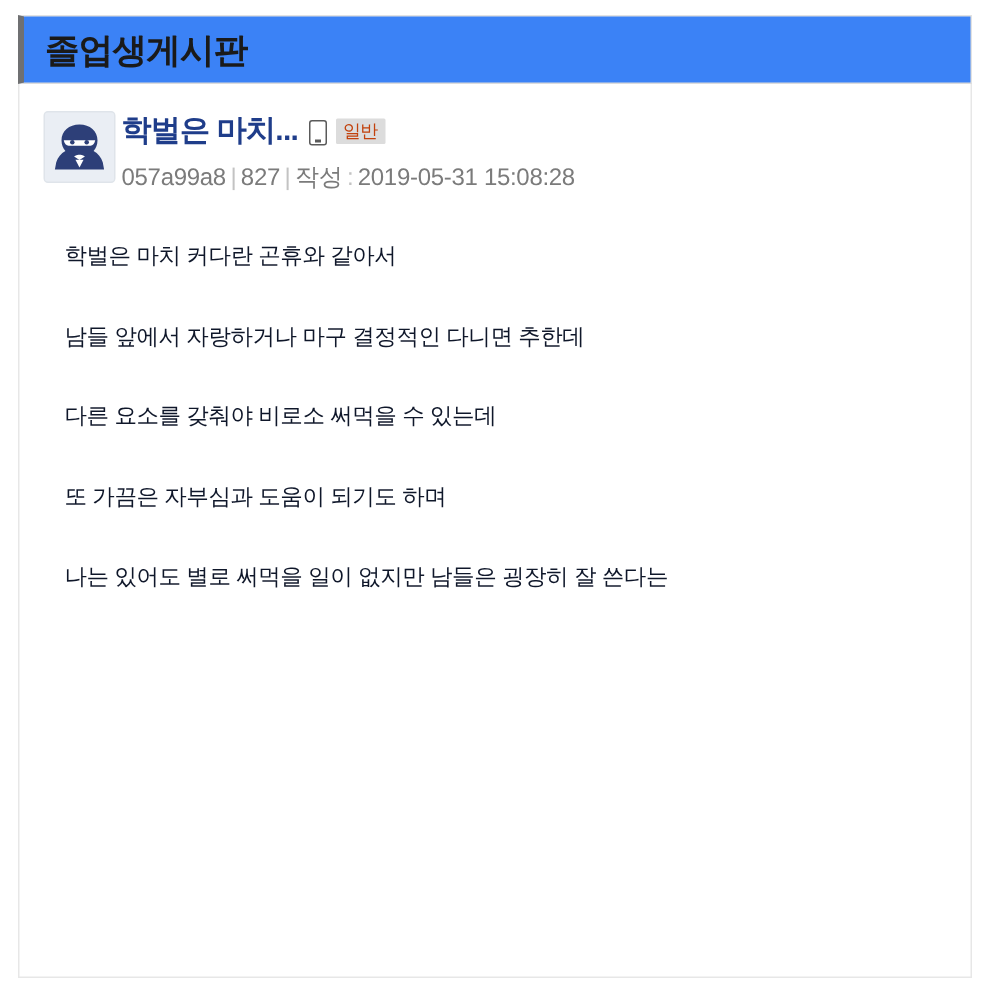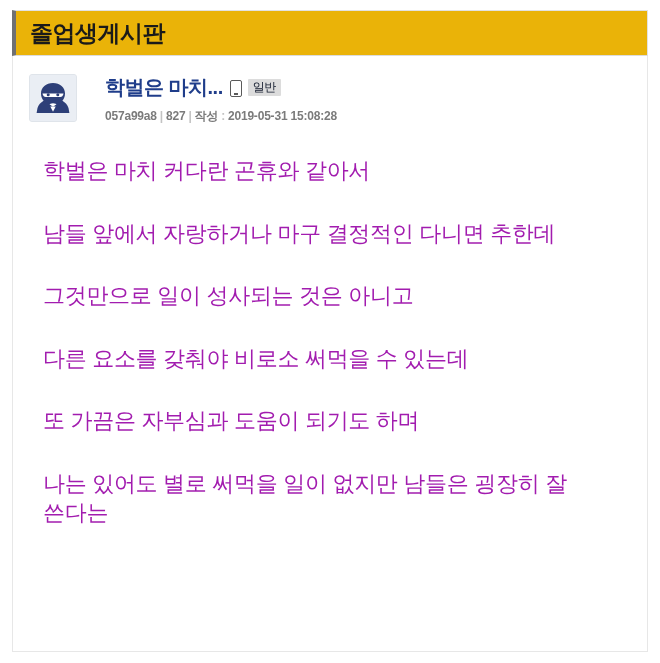--- a/index.html
+++ b/index.html
@@ -21,21 +21,21 @@
     height: 663px;
     background: #ffffff;
     box-sizing: border-box;
   }
 
   
   .board-header {
     position: relative;
     margin: 10px 12px 0 12px;
     height: 46px;
-    background: #eab308;
+    background: #3b82f6;
     border-top: 1px solid #e2e2e2;
     border-right: 1px solid #e2e2e2;
     border-bottom: 1px solid #dcdcdc;
     border-left: 4px solid #6f7072;
     display: flex;
     align-items: center;
     box-sizing: border-box;
   }
   .board-title {
     font-size: 23px;
@@ -70,21 +70,21 @@
     flex: 0 0 46px;
     background: #e9edf3;
     border: 1px solid #dfe4ea;
     border-radius: 3px;
     position: relative;
     overflow: hidden;
   }
   .avatar svg { display: block; }
 
   .head-text {
-    margin-left: 28px;
+    margin-left: 4px;
     padding-top: 1px;
   }
   .title-row {
     display: flex;
     align-items: center;
     gap: 6px;
   }
   .post-title {
     font-size: 20px;
     font-weight: bold;
@@ -108,47 +108,46 @@
     left: 50%;
     transform: translateX(-50%);
     bottom: 1px;
     width: 4px;
     height: 1.5px;
     background: #5a5a5a;
   }
   .badge {
     display: inline-block;
     font-size: 12px;
-    color: #0f172a;
+    color: #c2410c;
     background: #dcdcdc;
     padding: 2px 5px 3px 5px;
     line-height: 1;
     letter-spacing: -0.5px;
     border-radius: 1px;
   }
   .meta {
     margin-top: 9px;
-    font-size: 12px;
+    font-size: 16px;
     color: #7b7b7b;
     letter-spacing: -0.2px;
     white-space: nowrap;
-    font-weight: bold;
   }
   .meta .sep { color: #c3c3c3; padding: 0 3px; }
 
   
   .post-body {
     padding: 22px 30px 0 30px;
     box-sizing: border-box;
   }
   .post-body p {
     margin: 0 0 34px 0;
-    font-size: 22px;
+    font-size: 15px;
     line-height: 1.3;
-    color: #a21caf;
+    color: #0f172a;
     letter-spacing: -0.3px;
     word-break: keep-all;
   }
 </style>
 </head>
 <body>
 
 <div class="page">
 
   <div class="board-header">
@@ -180,21 +179,20 @@
         <div class="meta">
           <span>057a99a8</span><span class="sep">|</span><span>827</span><span class="sep">|</span><span>작성</span><span class="sep">:</span><span>2019-05-31 15:08:28</span>
         </div>
       </div>
 
     </div>
 
     <div class="post-body">
       <p>학벌은 마치 커다란 곤휴와 같아서</p>
       <p>남들 앞에서 자랑하거나 마구 결정적인 다니면 추한데</p>
-      <p>그것만으로 일이 성사되는 것은 아니고</p>
       <p>다른 요소를 갖춰야 비로소 써먹을 수 있는데</p>
       <p>또 가끔은 자부심과 도움이 되기도 하며</p>
       <p>나는 있어도 별로 써먹을 일이 없지만 남들은 굉장히 잘 쓴다는</p>
     </div>
 
   </div>
 
 </div>
 
 </body></html>

